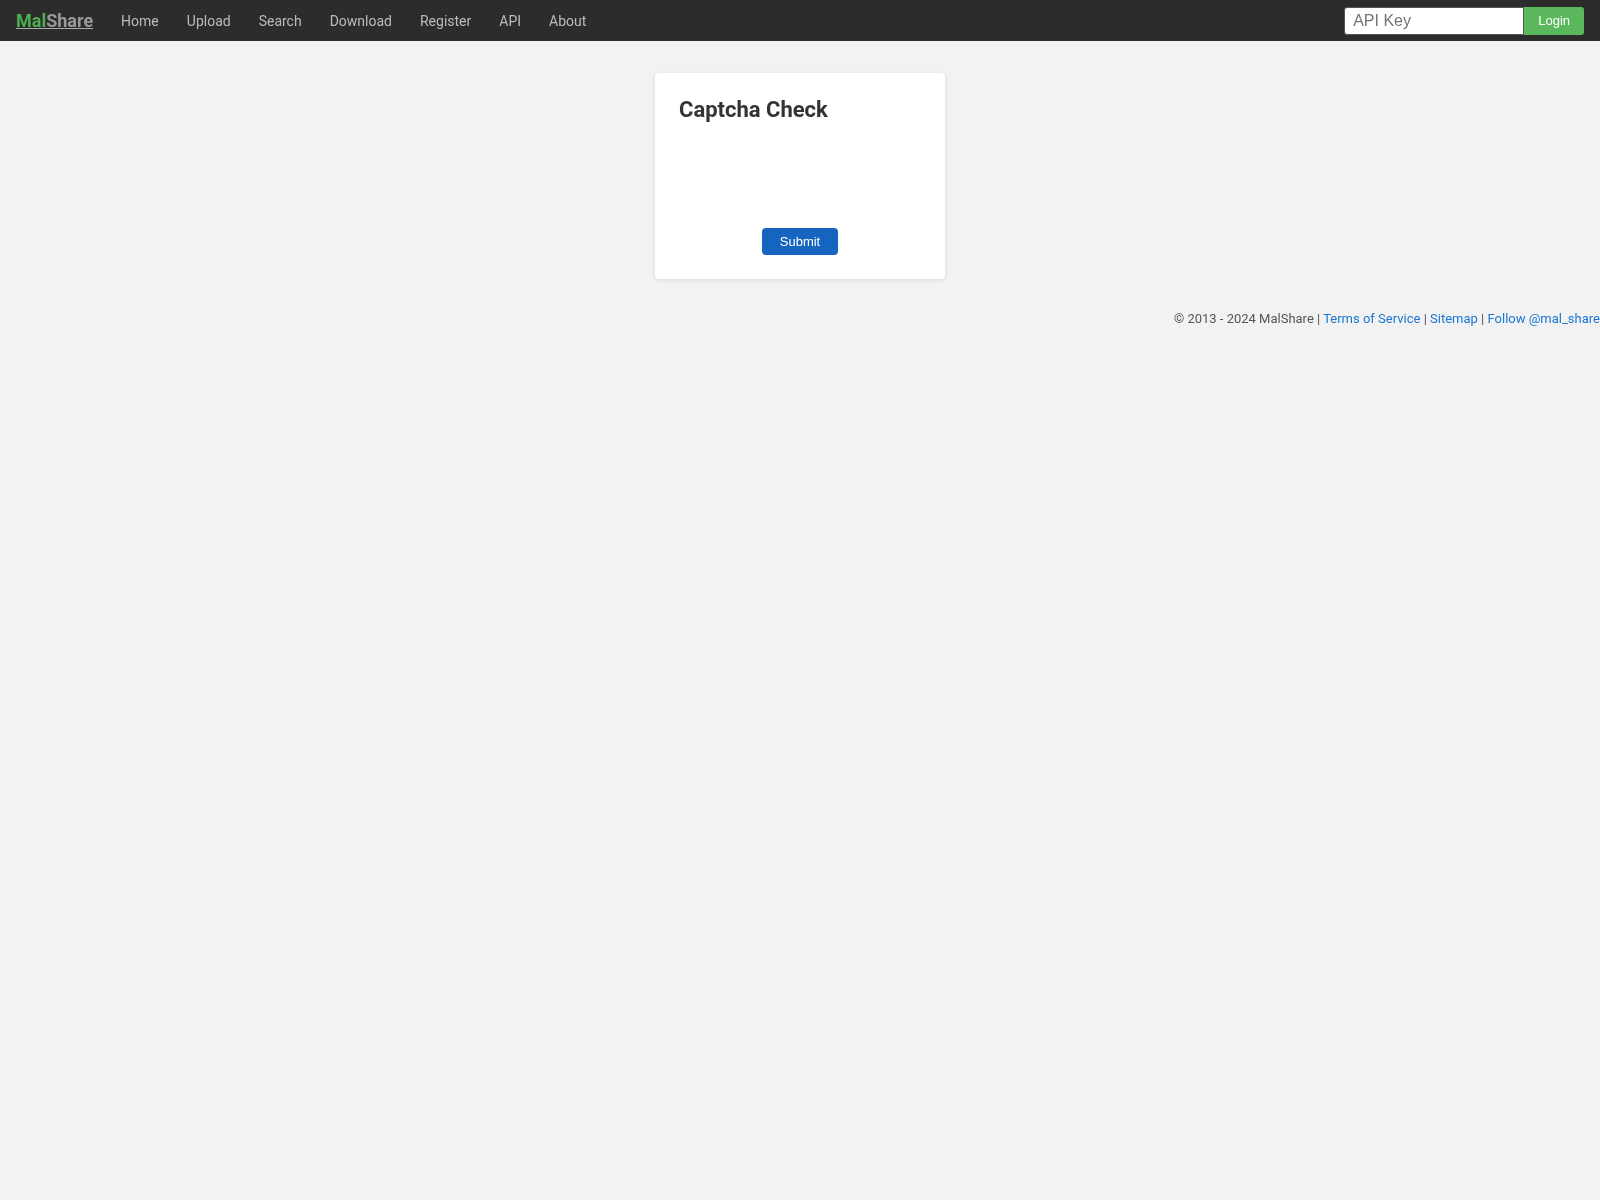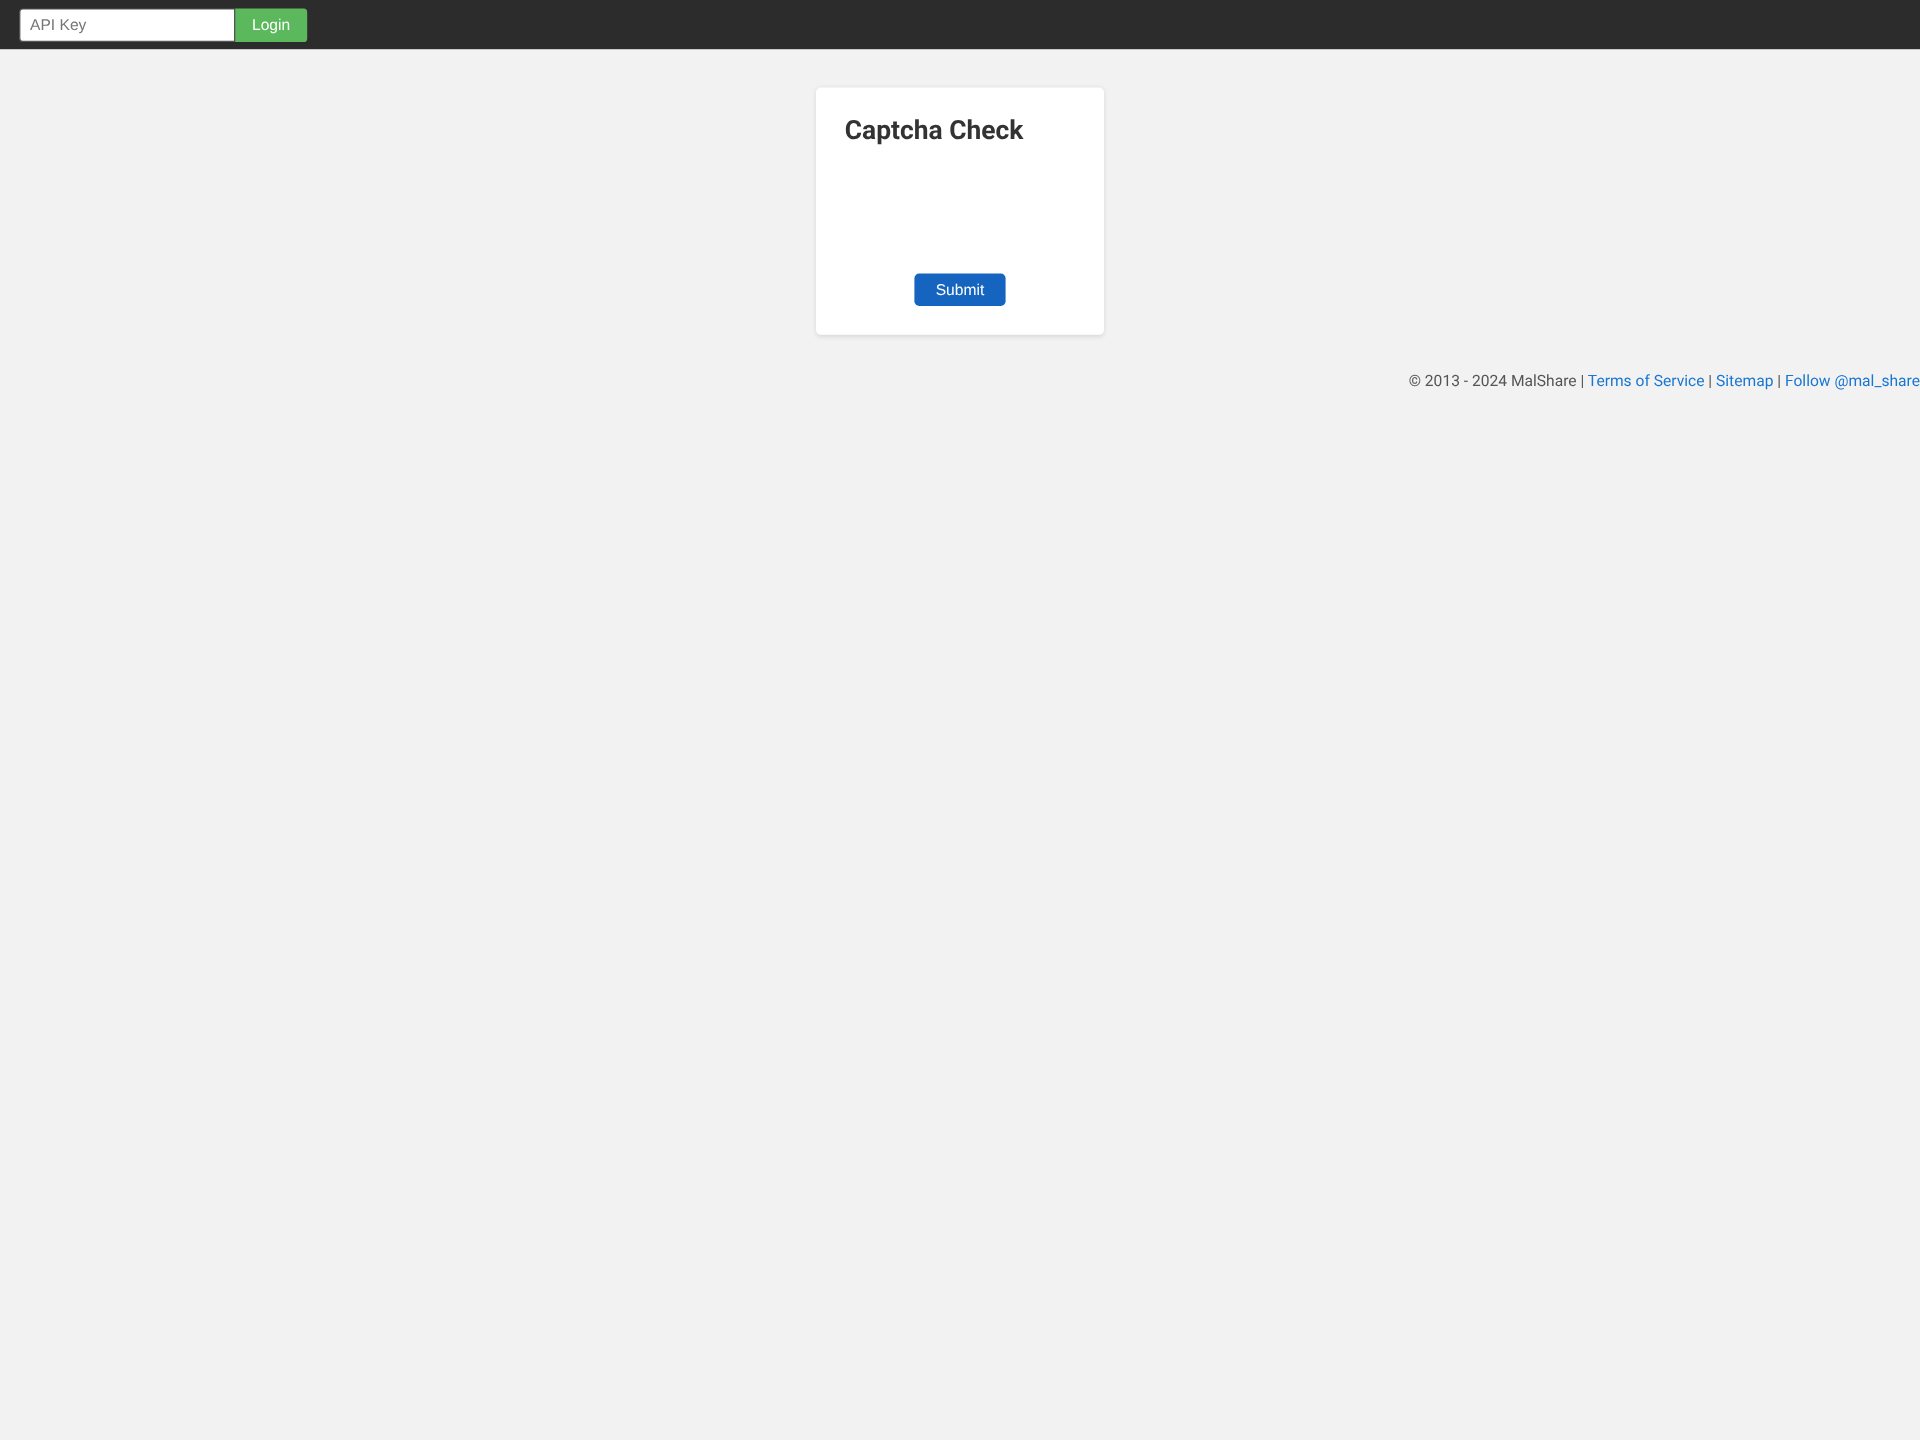--- a/index.html
+++ b/index.html
@@ -59,21 +59,21 @@
       align-items: center;
       gap: 0;
     }
 
     .api-key-input {
       height: 28px;
       padding: 0 8px;
       border: 1px solid #555;
       background: #fff;
       color: #333;
-      font-size: 13px;
+      font-size: 16px;
       outline: none;
       width: 180px;
       border-radius: 3px 0 0 3px;
     }
 
     .login-btn {
       height: 28px;
       padding: 0 14px;
       background-color: #5cb85c;
       color: #fff;
@@ -88,21 +88,21 @@
     .main-content {
       display: flex;
       justify-content: center;
       padding-top: 32px;
     }
 
     .card {
       background-color: #fff;
       border-radius: 4px;
       box-shadow: 0 1px 4px rgba(0,0,0,0.1);
-      width: 240px;
+      width: 290px;
       padding: 24px 24px 24px 24px;
       min-height: 180px;
     }
 
     .card-title {
       font-size: 22px;
       font-weight: bold;
       color: #333;
       margin-bottom: 20px;
     }
@@ -135,20 +135,32 @@
 
     .footer a {
       color: #1976d2;
       text-decoration: none;
     }
   </style>
 </head>
 <body>
 
 <nav class="navbar">
+  <div class="navbar-left">
+    <a class="brand" href="#">
+      <span class="brand-mal">Mal</span><span class="brand-share">Share</span>
+    </a>
+    <a class="nav-link" href="#">Home</a>
+    <a class="nav-link" href="#">Upload</a>
+    <a class="nav-link" href="#">Search</a>
+    <a class="nav-link" href="#">Download</a>
+    <a class="nav-link" href="#">Register</a>
+    <a class="nav-link" href="#">API</a>
+    <a class="nav-link" href="#">About</a>
+  </div>
   <div class="navbar-right">
     <input type="text" class="api-key-input" placeholder="API Key" style="">
     <button class="login-btn">Login</button>
   </div>
 </nav>
 
 <div class="main-content">
   <div class="card">
     <h2 class="card-title">Captcha Check</h2>
     <div class="captcha-area"></div>

